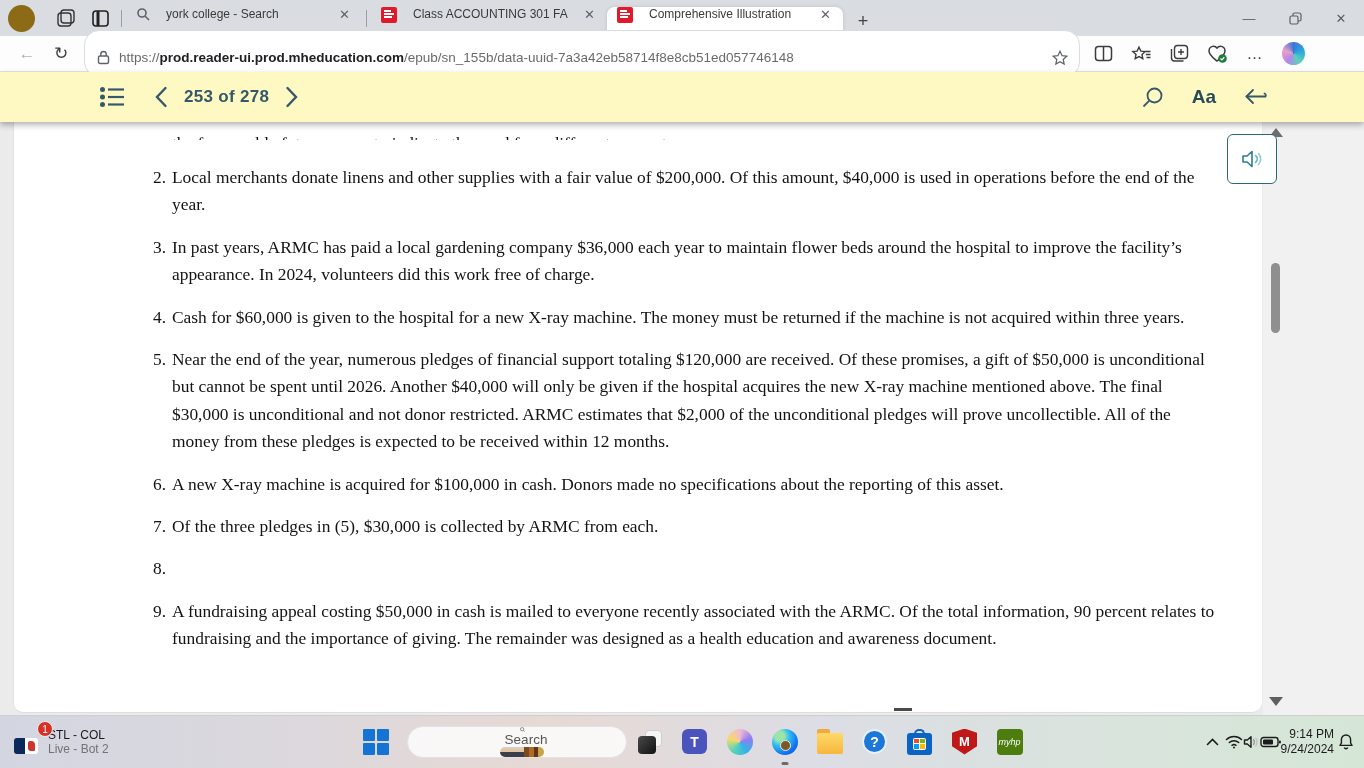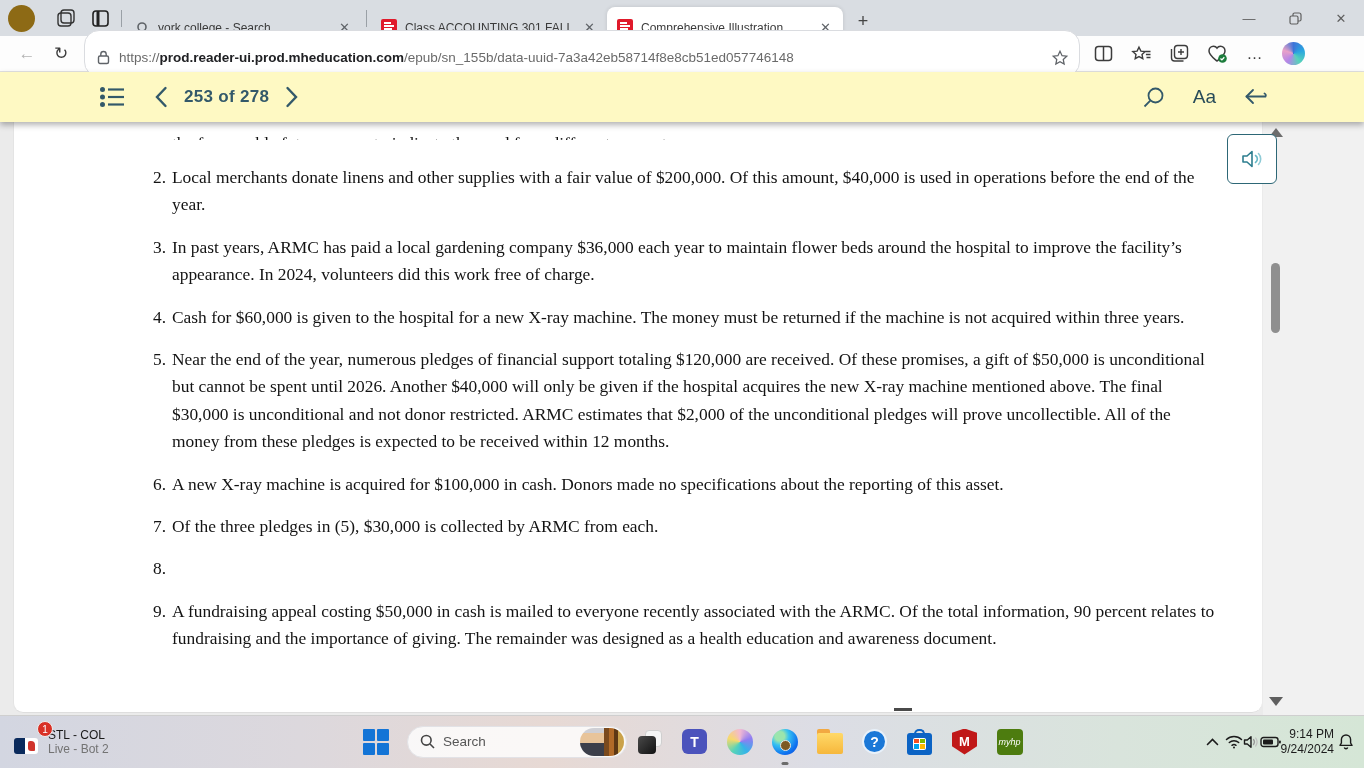--- a/index.html
+++ b/index.html
@@ -6,22 +6,22 @@
   html,body { width:1364px; height:768px; overflow:hidden; background:#ebebeb;
               font-family:"Liberation Sans", sans-serif; }
   #app { position:relative; width:1364px; height:768px; }
 
   
   .tabstrip { position:absolute; left:0; top:0; width:1364px; height:36px;
               background:#d9dde2; display:flex; align-items:center; }
   .avatar { width:27px; height:27px; border-radius:50%; background:#8d6a15; margin:0 14px 0 8px; }
   .tb-ic { width:34px; height:28px; display:flex; align-items:center; justify-content:center; color:#333; }
   .vsep { width:1px; height:17px; background:#9aa0a6; margin:0 4px; }
-  .tab { height:28px; margin-top:6px; display:flex; align-items:flex-end; padding:0 8px 0 10px;
-         width:236px; border-radius:8px 8px 0 0; font-size:12px; color:#3a3a3a; }
+  .tab { height:28px; margin-top:6px; display:flex; align-items:flex-start; padding:0 8px 0 10px;
+         width:236px; border-radius:8px 8px 0 0; font-size:12px; color:#3a3a3a;gap:8px; }
   .tab.active { background:#fff; box-shadow:0 0 4px rgba(0,0,0,.12); }
   .tab .title { flex:1; white-space:nowrap; overflow:hidden; margin:0 4px 0 8px; }
   .tab .closex { font-size:13px; color:#5f6368; padding:0 4px; }
   .favicon-mgh { width:16px; height:16px; background:#e01a2b; border-radius:2px; position:relative; flex:none; }
   .favicon-mgh i { position:absolute; left:3px; height:2px; background:#fff; display:block; }
   .newtab { width:28px; height:28px; margin:6px 0 0 6px; display:flex; align-items:center;
             justify-content:center; font-size:18px; color:#444; }
   .winctl { position:absolute; right:0; top:0; height:36px; display:flex; }
   .winctl div { width:46px; height:36px; display:flex; align-items:center; justify-content:center; color:#5f5f5f; font-size:13px; }
 
@@ -37,21 +37,21 @@
   .tb-right .tbi { width:30px; height:30px; display:flex; align-items:center; justify-content:center; }
   .copilot { width:23px; height:23px; border-radius:50%;
              background:conic-gradient(#3e74d8,#2aa6e0,#57d3b9,#b487e8,#e9a1c8,#3e74d8); }
 
   
   .readerbar { position:absolute; left:0; top:72px; width:1364px; height:50px; background:#fef9c3;
                box-shadow:0 3px 6px rgba(0,0,0,.30); z-index:5; display:flex; align-items:center; color:#33596a; }
   .rd-ic { display:flex; align-items:center; justify-content:center; }
   .pagenav { font-size:17px; font-weight:600; letter-spacing:.3px; color:#33596a; margin:0 16px; }
   .rd-right { position:absolute; right:96px; display:flex; align-items:center; gap:28px; }
-  .aa { font-size:19px; font-weight:normal; color:#274b59; }
+  .aa { font-size:19px; font-weight:bold; color:#274b59; }
 
   
   .pagebg { position:absolute; left:0; top:122px; width:1364px; height:593px; background:#ebebeb; }
   .card { position:absolute; left:13px; top:0; width:1249px; height:591px; background:#fff;
           border-left:1px solid #e4e4e4; border-bottom:1px solid #dedede; border-radius:0 0 10px 10px; }
   .textblock { position:absolute; left:139px; top:8px; width:1066px; color:#131313;
                font-family:"Liberation Serif", serif; font-size:17.4px; line-height:27.4px; }
   .clipline { height:10px; overflow:hidden; margin-left:19px; margin-bottom:24px; }
   .clipline span { display:inline-block; margin-top:-14px; }
   .item { display:flex; margin-bottom:15px; }
@@ -74,21 +74,21 @@
   .mlb i { position:absolute; right:3px; top:3px; width:7px; height:10px; background:#d0342c; border-radius:2px 4px 1px 3px; }
   .badge { position:absolute; left:23px; top:-9px; width:16px; height:16px; background:#d93025; color:#fff;
            border-radius:50%; font-size:10px; display:flex; align-items:center; justify-content:center; border:1.5px solid #eee; }
   .widget-txt { margin-left:10px; font-size:12px; line-height:14px; }
   .widget-txt .l1 { color:#1a1a1a; }
   .widget-txt .l2 { color:#737373; }
   .tb-center { position:absolute; left:358px; top:715px; height:53px; display:flex; align-items:center; }
   .startic { width:26px; height:26px; display:grid; grid-template-columns:12px 12px; grid-gap:2px; }
   .startic b { background:#1374d6; border-radius:1px; }
   .searchpill { width:220px; height:32px; margin-left:13px; border-radius:16px; border:1px solid #e2e2e6;
-                background:rgba(255,255,255,.8); display:flex; align-items:center; padding:0 2px 0 12px; }
+                background:rgba(255,255,255,.8); display:flex; align-items:center; padding:0 2px 0 12px;flex-direction:column; }
   .searchpill .stxt { font-size:13.5px; color:#565656; margin-left:8px; flex:1; }
   .spimg { width:44px; height:28px; border-radius:14px; overflow:hidden; display:flex; }
   .spimg .face { width:24px; background:linear-gradient(180deg,#cfcfd4 0 18%, #e8c49a 18% 52%, #3c3f4a 52% 100%); }
   .spimg .books { flex:1; background:repeating-linear-gradient(90deg,#7a4a1e 0 5px,#b06a28 5px 10px,#5d3814 10px 14px,#caa24a 14px 20px); }
   .tk { width:45px; height:53px; display:flex; align-items:center; justify-content:center; position:relative; }
   .taskview { position:relative; width:24px; height:24px; }
   .taskview .b1 { position:absolute; right:0; top:0; width:17px; height:17px; background:#f5f5f5; border:1px solid #cfcfcf; border-radius:4px; }
   .taskview .b2 { position:absolute; left:0; bottom:0; width:18px; height:18px; background:linear-gradient(135deg,#4a4a4a,#111); border-radius:4px; }
   .teams { width:25px; height:25px; background:#4b53bc; border-radius:6px; color:#fff; font-weight:bold; font-size:14px;
            display:flex; align-items:center; justify-content:center; }

